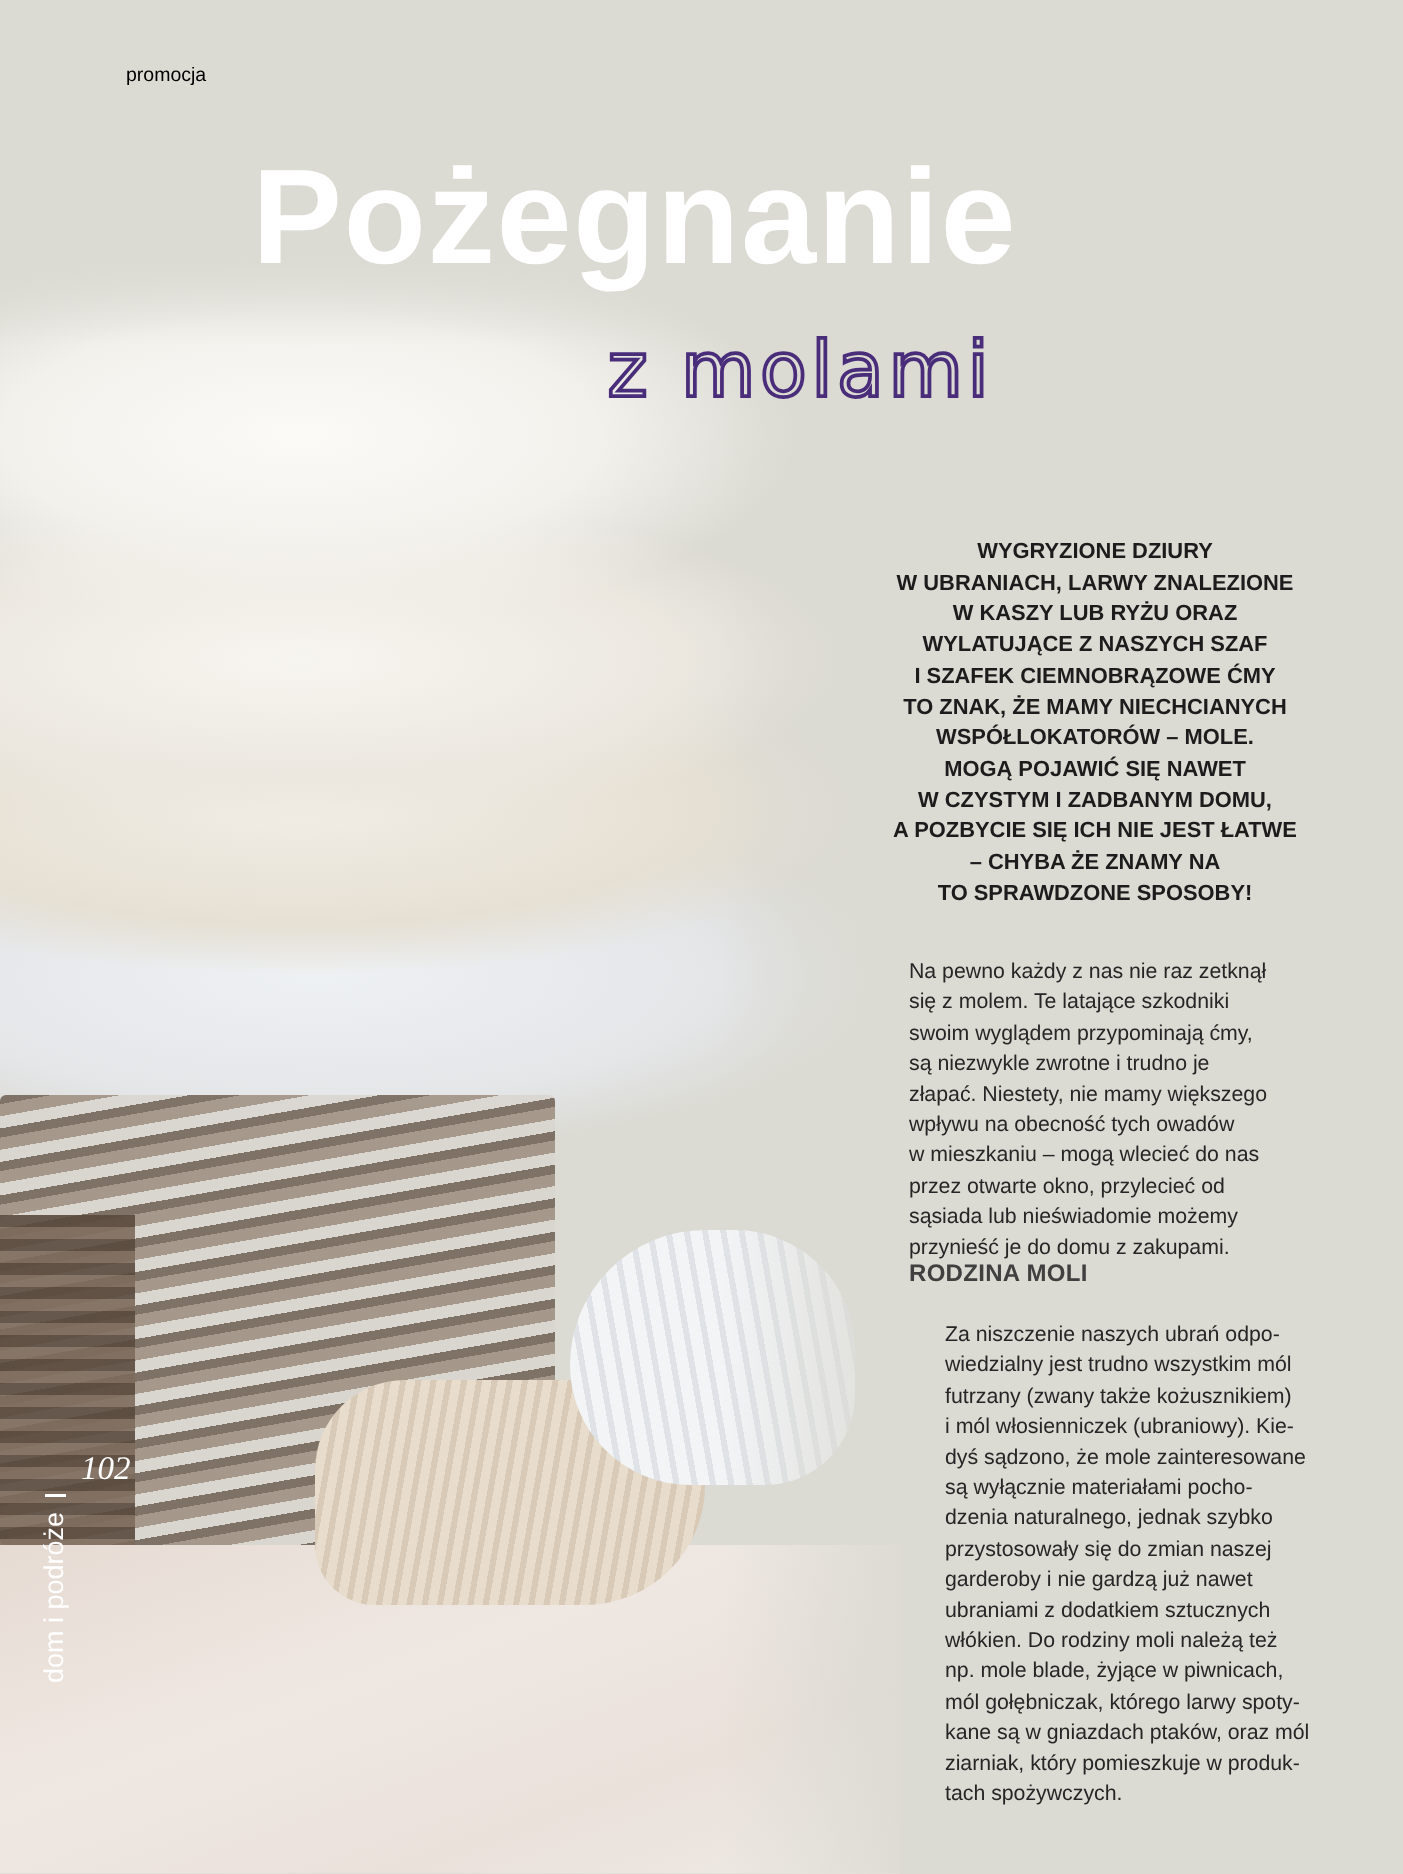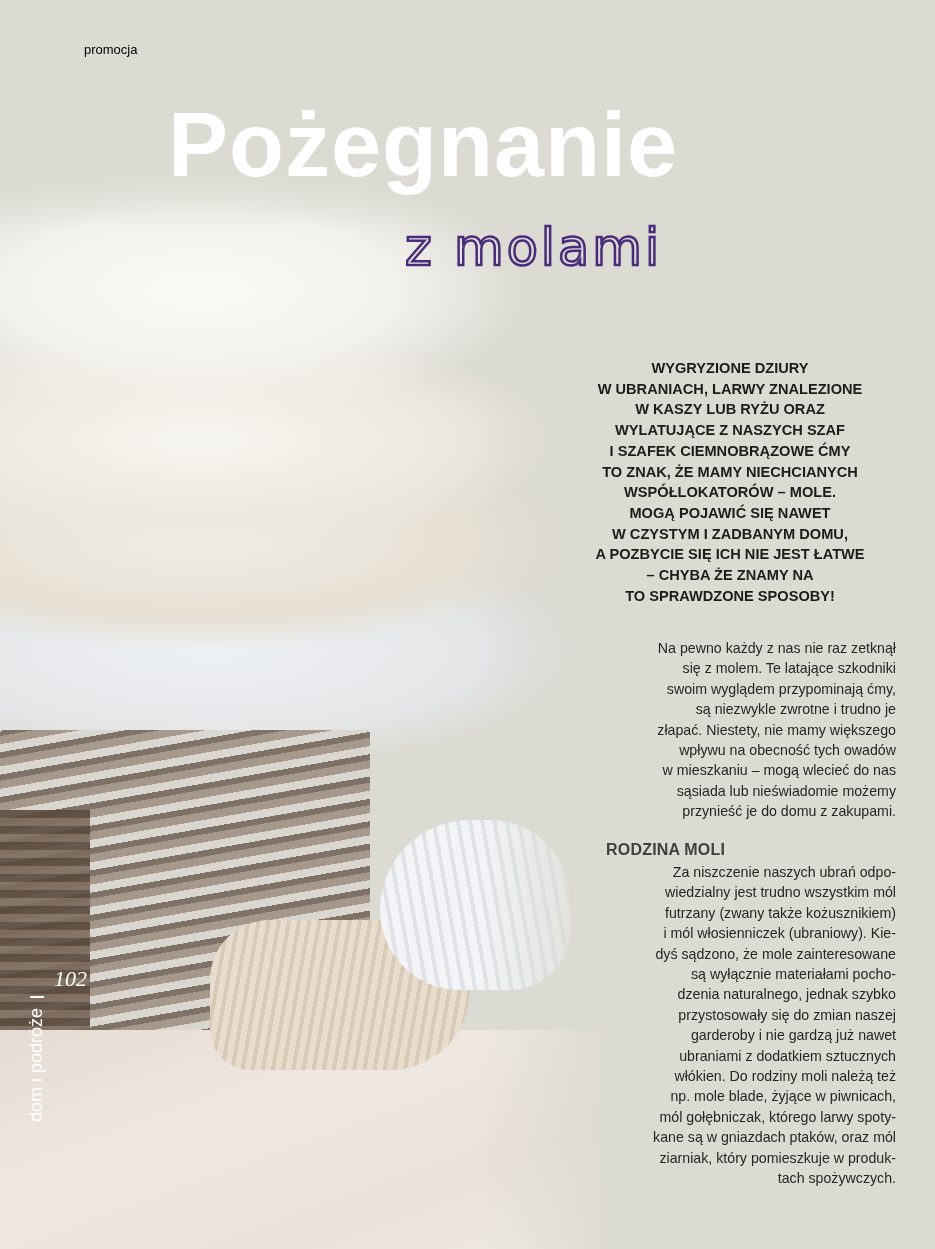--- a/index.html
+++ b/index.html
@@ -32,25 +32,25 @@
   .section-tag { position:absolute; left:84px; top:42px; font-size:13px; color:#000000; }
   .title1 { position:absolute; left:168px; top:100px; font-size:90px; font-weight:900; color:#ffffff;
             letter-spacing:1px; line-height:1; font-family:Liberation Sans, sans-serif; }
   .title2 { position:absolute; left:405px; top:222px; font-size:51px; font-weight:400; color:transparent;
             -webkit-text-stroke:2.5px #4a2d7a; line-height:1; letter-spacing:3px; font-family:"DejaVu Sans", sans-serif; }
 
   .lead { position:absolute; left:585px; top:358px; width:290px; text-align:center;
           font-size:14.6px; font-weight:700; line-height:20.7px; color:#1c1c1c; text-transform:uppercase; }
   .lead div { white-space:nowrap; }
 
-  .body { position:absolute; left:606px; width:290px; font-size:14.2px; line-height:20.4px; color:#262626;text-align:right; }
+  .body { position:absolute; left:606px; width:290px; font-size:14.2px; line-height:20.4px; color:#262626; }
   .body div { white-space:nowrap; }
   .p1 { top:638px; }
   .heading { position:absolute; left:606px; top:841px; font-size:16px; font-weight:900; color:#404040; letter-spacing:0.2px; }
-  .p2 { top:862px; }
+  .p2 { top:880px;margin-left:24px; }
 
   .folio { position:absolute; left:22px; top:966px; font-family:"Liberation Serif", serif; font-style:italic;
            font-size:22px; color:#ffffff;margin-left:32px; }
   .folio-vert { position:absolute; left:46px; top:1008px; transform-origin:left top; transform:rotate(-90deg) translateX(-100%);
            font-size:18px; color:#ffffff; white-space:nowrap; left:26px; }
   .folio-bar { position:absolute; left:30px; top:996px; width:14px; height:2px; background:#fff; }
 </style>
 </head>
 <body>
 
@@ -86,20 +86,21 @@
 </div>
 
 <div class="body p1">
   <div>Na pewno każdy z nas nie raz zetknął</div>
   <div>się z molem. Te latające szkodniki</div>
   <div>swoim wyglądem przypominają ćmy,</div>
   <div>są niezwykle zwrotne i trudno je</div>
   <div>złapać. Niestety, nie mamy większego</div>
   <div>wpływu na obecność tych owadów</div>
   <div>w mieszkaniu – mogą wlecieć do nas</div>
+  <div>przez otwarte okno, przylecieć od</div>
   <div>sąsiada lub nieświadomie możemy</div>
   <div>przynieść je do domu z zakupami.</div>
 </div>
 
 <div class="heading">RODZINA MOLI</div>
 
 <div class="body p2">
   <div>Za niszczenie naszych ubrań odpo-</div>
   <div>wiedzialny jest trudno wszystkim mól</div>
   <div>futrzany (zwany także kożusznikiem)</div>

